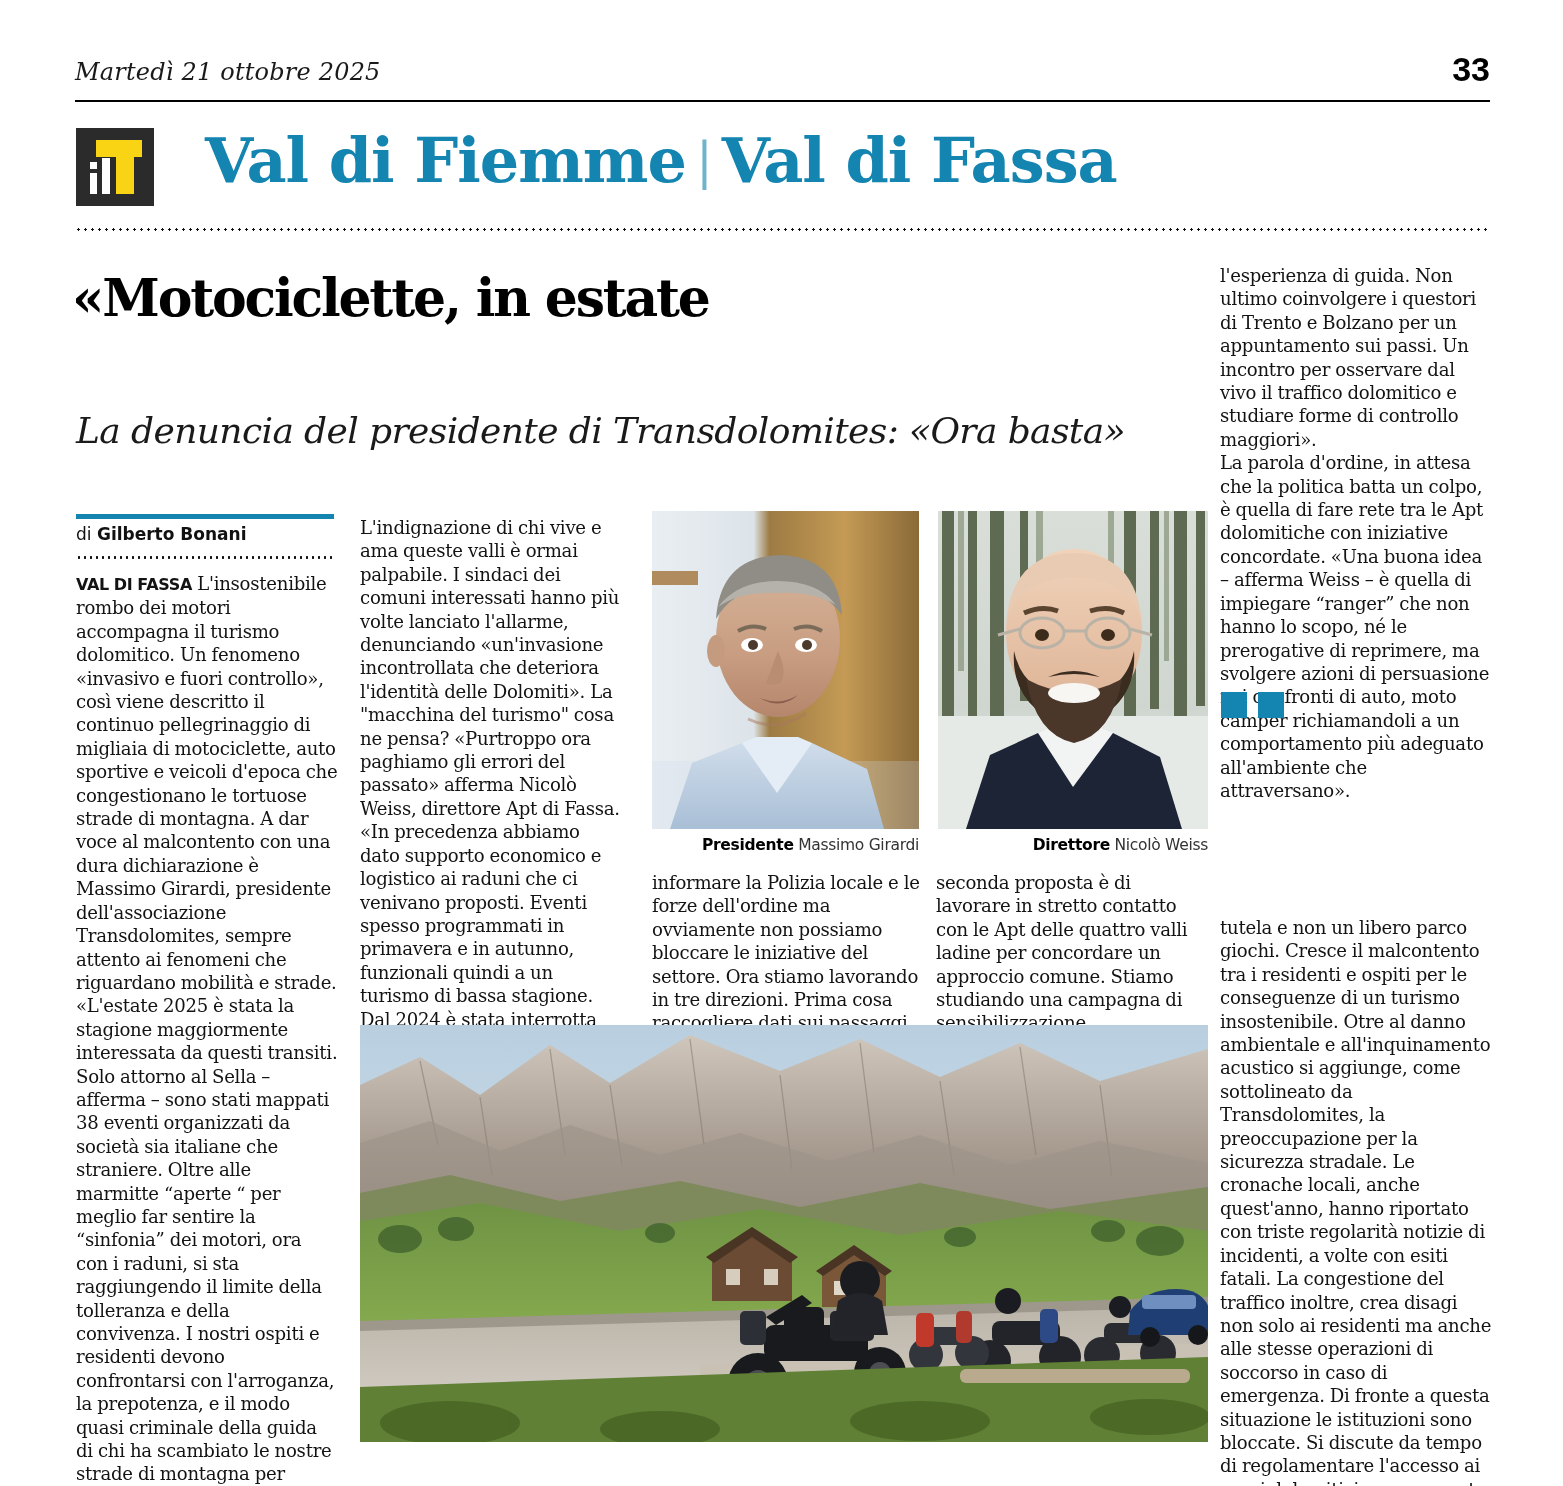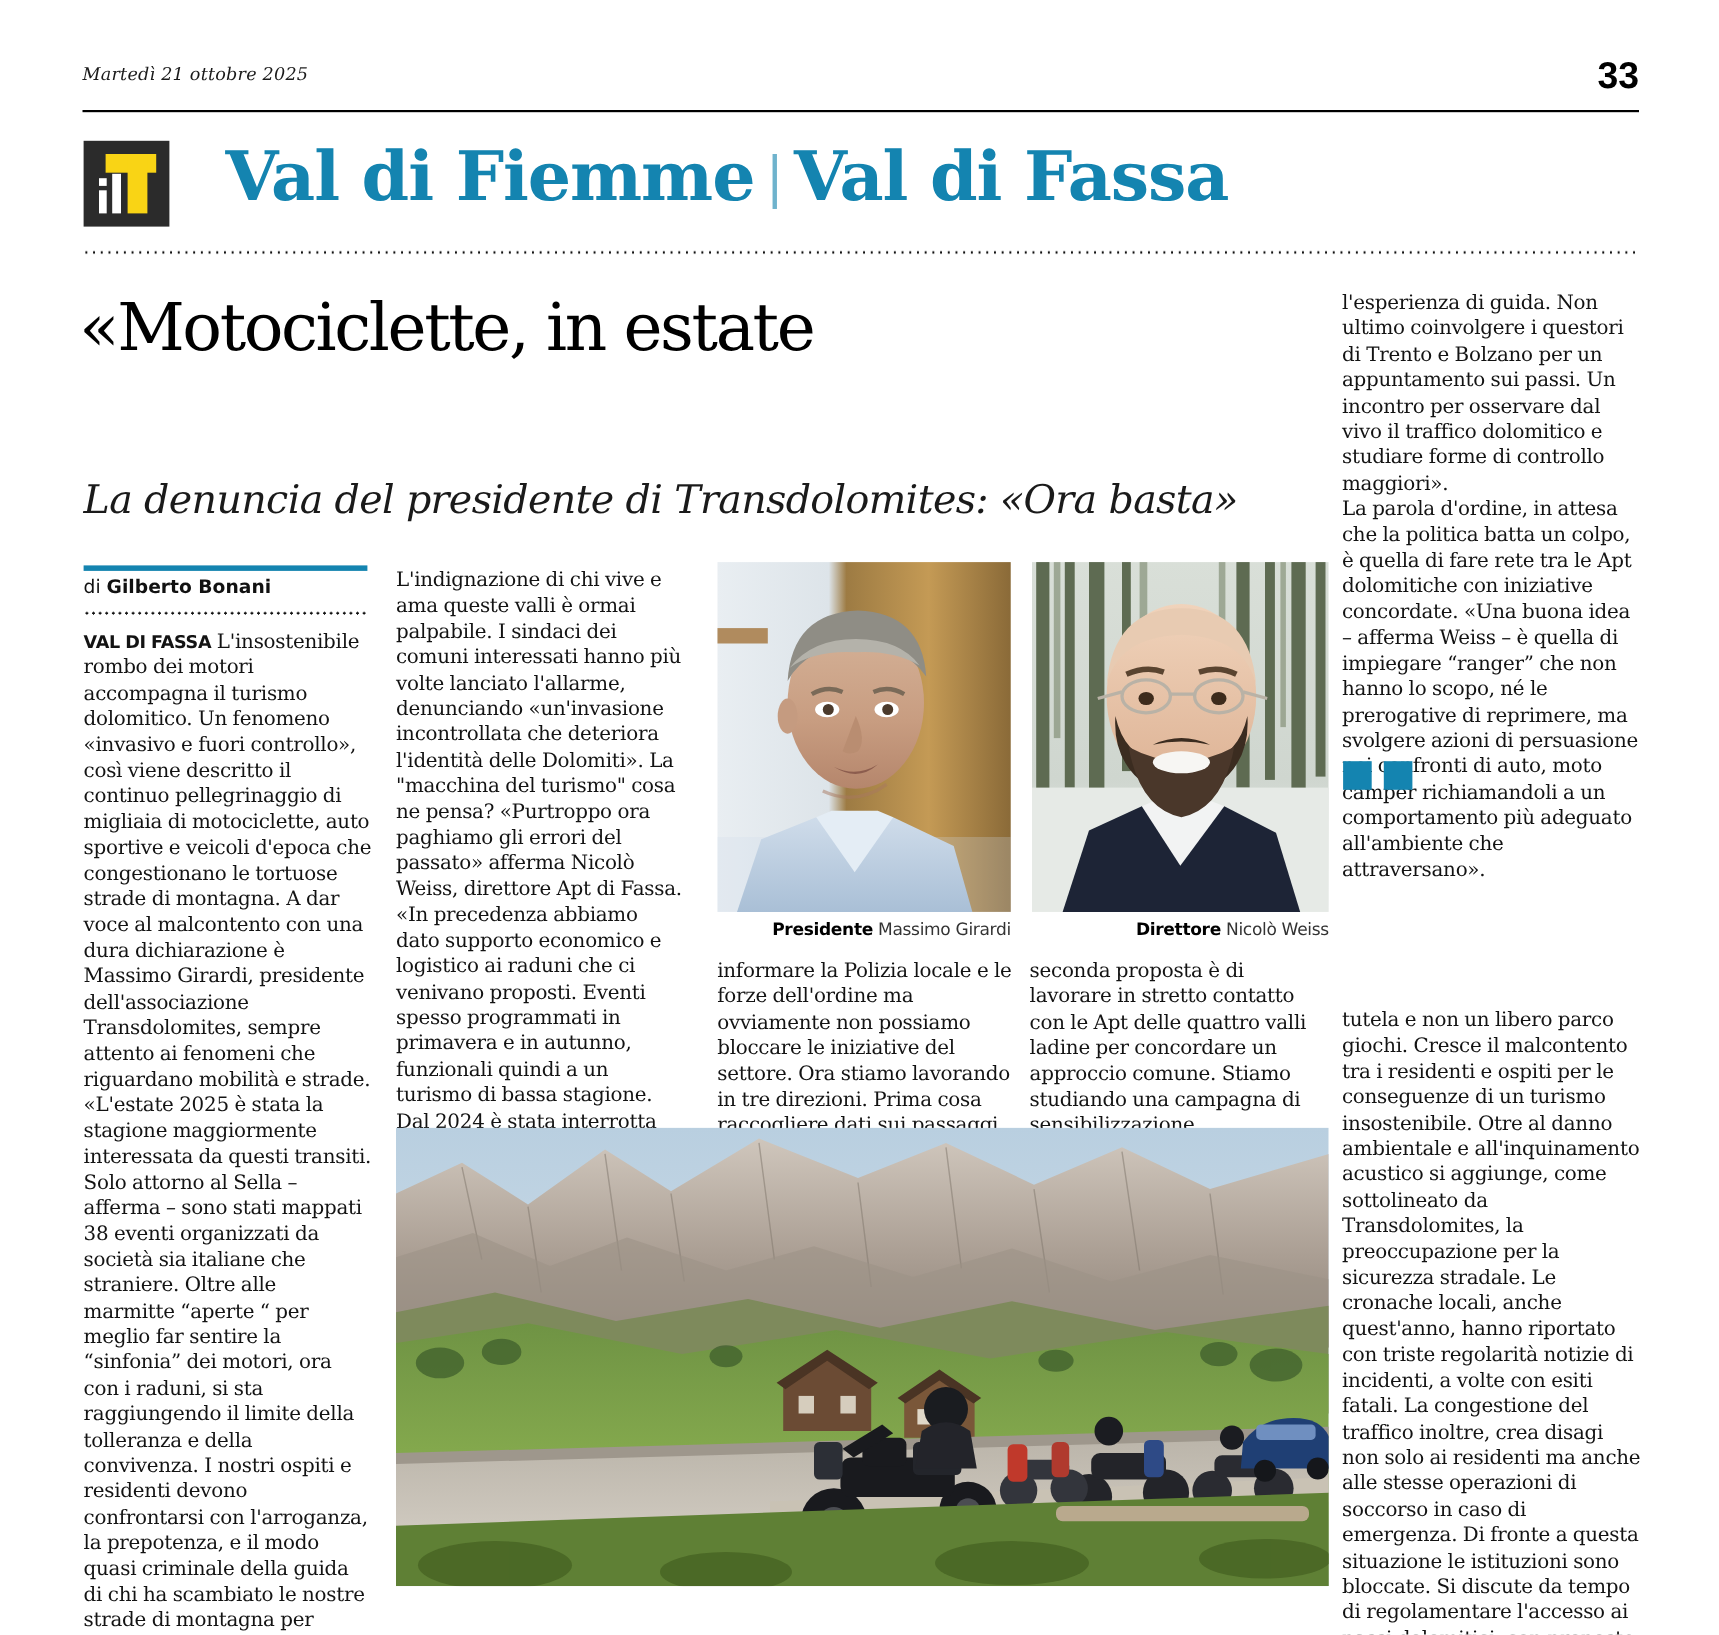--- a/index.html
+++ b/index.html
@@ -27,21 +27,21 @@
     position: absolute;
     left: 75px; top: 58px;
     width: 1415px;
     height: 44px;
   }
   .date {
     position: absolute;
     left: 0; top: 0;
     font-family: "DejaVu Serif", serif;
     font-style: italic;
-    font-size: 16px;
+    font-size: 24px;
     letter-spacing: .2px;
     color: #1a1a1a;
   }
   .folio {
     position: absolute;
     right: 0; top: -8px;
     font-family: "Liberation Sans", sans-serif;
     font-weight: bold;
     font-size: 34px;
     color: #000;
@@ -120,29 +120,29 @@
     background-size: 7px 3px;
     background-repeat: repeat-x;
   }
 
   
   .headline {
     position: absolute;
     left: 72px; top: 258px;
     width: 1130px;
     font-family: "DejaVu Serif", serif;
-    font-weight: normal;
-    font-size: 60px;
+    font-weight: bold;
+    font-size: 52px;
     line-height: 80px;
     letter-spacing: -2.2px;
     color: #000;
   }
   .subhead {
     position: absolute;
-    left: 76px; top: 434px;
+    left: 76px; top: 410px;
     width: 1130px;
     font-family: "DejaVu Serif", serif;
     font-style: italic;
     font-size: 36px;
     line-height: 42px;
     letter-spacing: -0.6px;
     color: #1a1a1a;
   }
 
   

